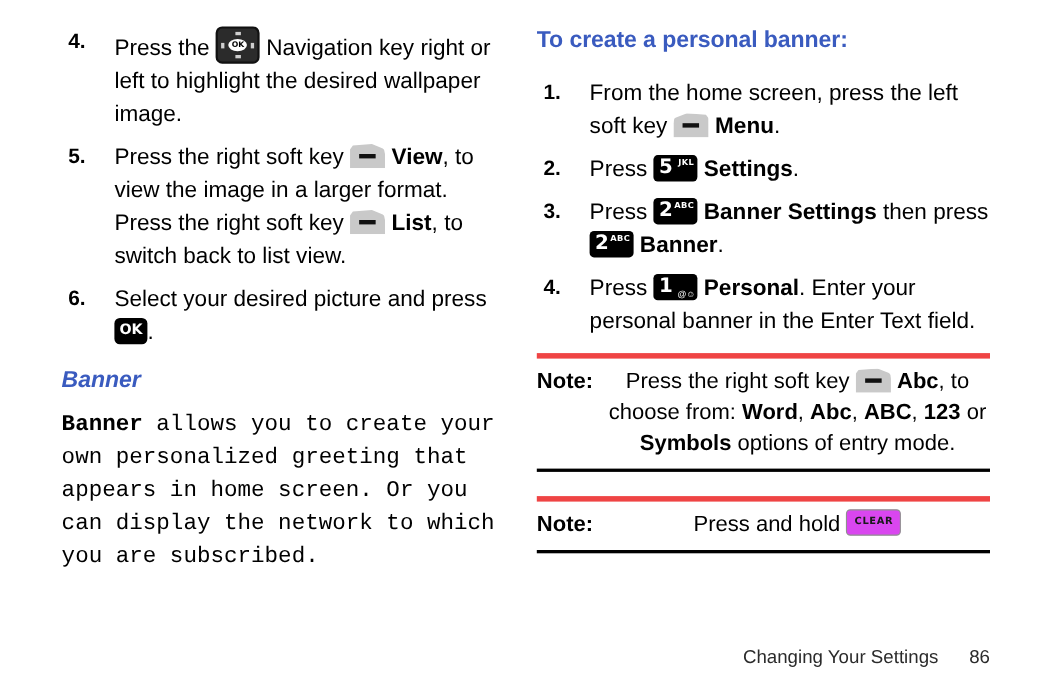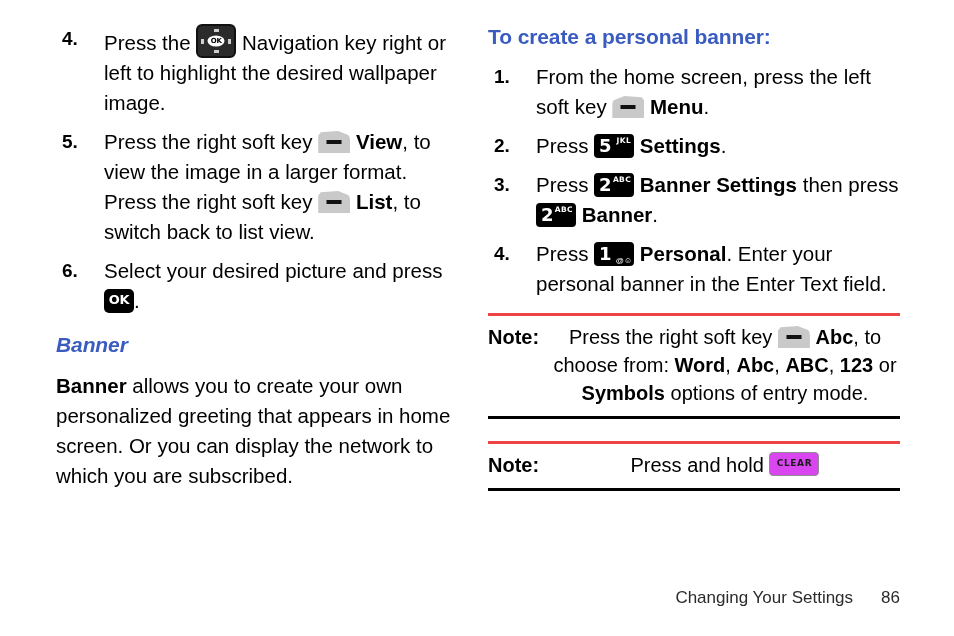--- a/index.html
+++ b/index.html
@@ -53,21 +53,21 @@
     font-size: 19px;
   }
   .para {
     font-size: 20.5px;
     line-height: 30px;
   }
   b, .b { font-weight: bold; }
 
   
   .note {
-    border-top: 3px solid #ef4444;
+    border-top: 5px solid #ef4444;
     border-bottom: 3px solid #000;
     padding: 7px 0 9px 0;
     margin-top: 14px;
   }
   .note-body {
     position: relative;
     padding-left: 62px;
     font-size: 20px;
     line-height: 28px;
     text-align: center;
@@ -254,27 +254,27 @@
 
       <li class="step">
         <span class="num">6.</span><span>Select your desired picture and press</span>
         <span class="icon key-ok"><span>OK</span></span><span>.</span>
       </li>
 
     </ul>
 
     <div class="h-section italic" style="margin-top:16px;">Banner</div>
 
-    <div class="para" style="margin-top:13px;"><b>Banner</b><span> allows you to create your own personalized greeting that appears in home screen. Or you can display the network to which you are subscribed.</span></div>
+    <div class="para" style="margin-top:13px;font-family:Liberation Mono, monospace;"><b>Banner</b><span> allows you to create your own personalized greeting that appears in home screen. Or you can display the network to which you are subscribed.</span></div>
 
   </div>
 
   <div class="col col-right">
 
-    <div class="h-section" style="margin-bottom:12px;">To create a personal banner:</div>
+    <div class="h-section" style="margin-bottom:20px;">To create a personal banner:</div>
 
     <ul class="steps">
 
       <li class="step">
         <span class="num">1.</span><span>From the home screen, press the left soft key</span>
         <span class="icon key-soft left"><span class="dash"></span></span>
         <b>Menu</b><span>.</span>
       </li>
 
       <li class="step">

